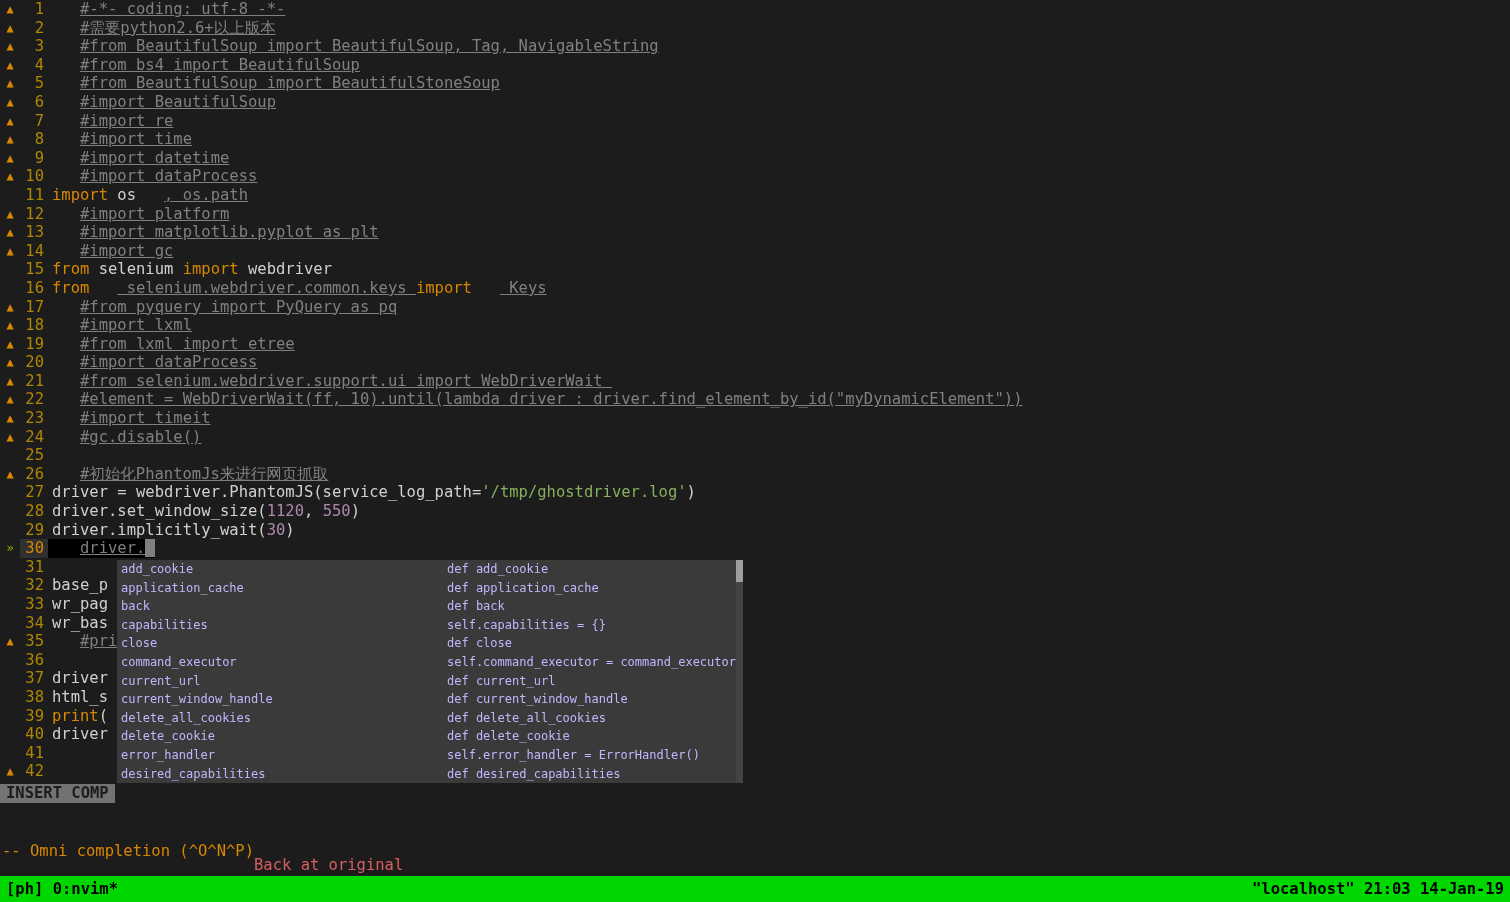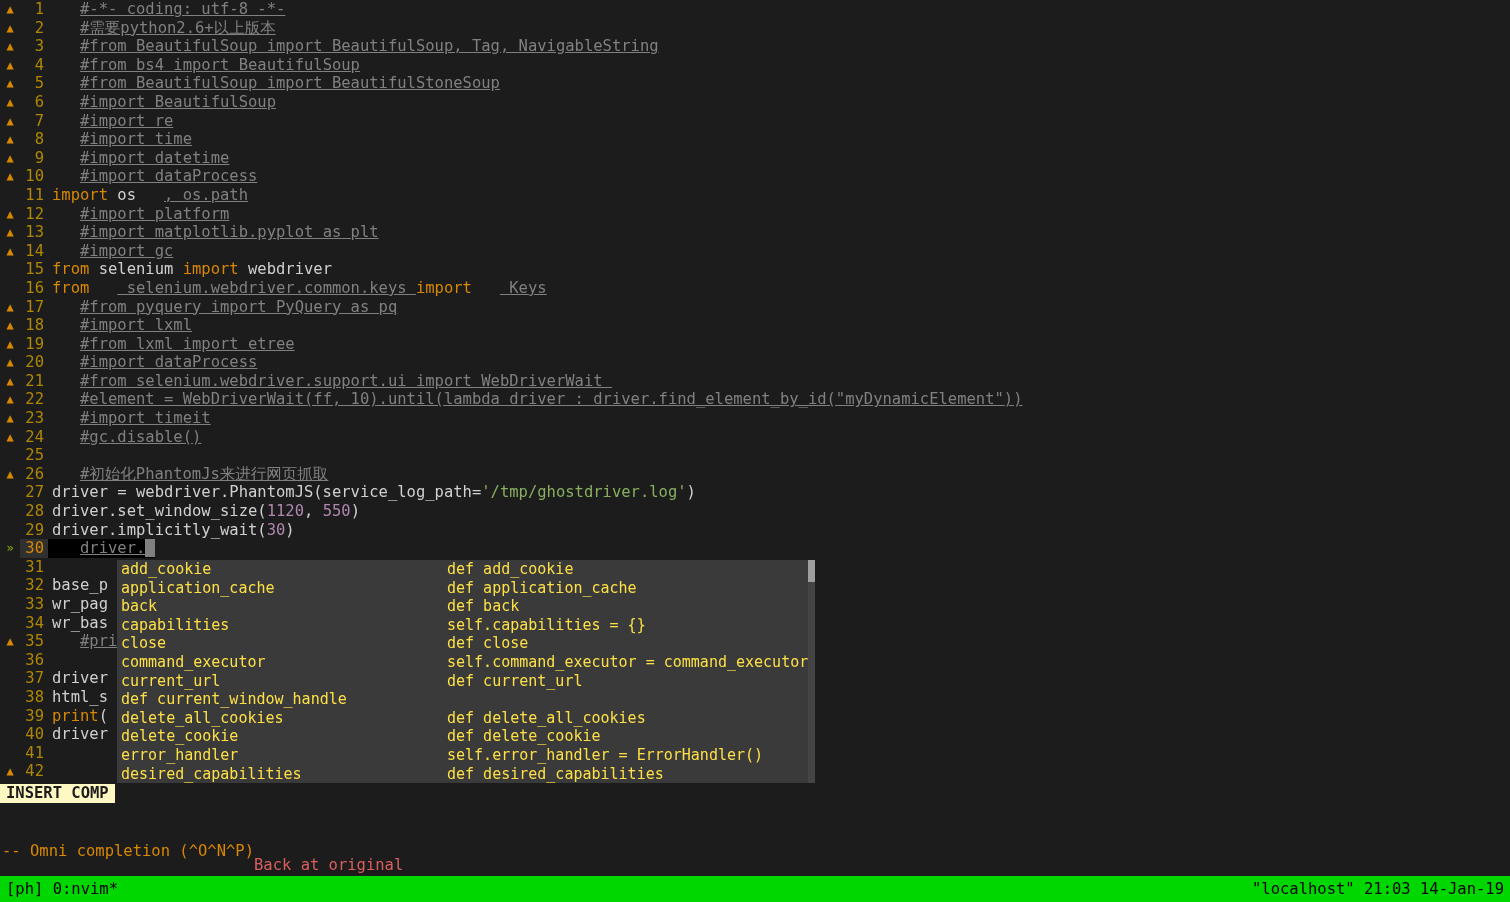--- a/index.html
+++ b/index.html
@@ -45,33 +45,33 @@
 .kw { color: #d78700; }
 .str { color: #87af5f; }
 .num { color: #af87af; }
 .ident { color: #d0d0d0; }
 .cursor { background:#808080; }
 .popup {
   position: absolute;
   left: 117px;
   top: 560px;
   background:#3a3a3a;
-  color:#fde047;
+  color:#c4b5fd;
   font-family: inherit;
-  font-size: 15px;
+  font-size: 12px;
 }
 .popup-row { display:flex; height:18.6px; }
 .popup-left { width: 326px; padding-left:4px; white-space:pre; }
 .popup-right { padding-left:4px; white-space:pre; }
 .popup-scrollbar{position:absolute;right:-7px;top:0;width:7px;height:100%;background:#444;}
 .popup-thumb{position:absolute;right:-7px;top:0;width:7px;height:22px;background:#9e9e9e;}
-.mode-bar { position:absolute; top:784px; left:0; height:19px; background:#fef9c3; color:#1c1c1c; padding:0 6px; font-weight:bold; display:flex; align-items:center;}
+.mode-bar { position:absolute; top:784px; left:0; height:19px; background:#737373; color:#1c1c1c; padding:0 6px; font-weight:bold; display:flex; align-items:center;}
 .msg-bar { position:absolute; top:842px; left:0; right:0; height:19px; color:#d78700; display:flex; align-items:center; padding-left:2px;}
 .msg-bar .back { color:#d75f5f;margin-top:28px; }
-.status-bar { position:absolute; bottom:0; left:0; right:0; height:19px; background:#00d700; color:#000; display:flex; align-items:center; padding:13px 6px; font-weight:normal;}
+.status-bar { position:absolute; bottom:0; left:0; right:0; height:19px; background:#00d700; color:#000; display:flex; align-items:center; padding:13px 6px; font-weight:bold;}
 .status-right{margin-left:auto;}
 .tri{color:#d78700;}
 .arrow{color:#87af00;}
 </style>
 </head>
 <body>
 
 <div class="editor" id="editor">
     <div class="line"><span class="gutter"><span class="tri">▲</span></span><span class="linenum">1</span><span class="code"><span class="comment">#-*- coding: utf-8 -*-</span></span></div>
     <div class="line"><span class="gutter"><span class="tri">▲</span></span><span class="linenum">2</span><span class="code"><span class="comment">#需要python2.6+以上版本</span></span></div>
@@ -142,20 +142,21 @@
     </div>
     <div class="popup-row">
       <span class="popup-left">command_executor</span>
       <span class="popup-right">self.command_executor = command_executor</span>
     </div>
     <div class="popup-row">
       <span class="popup-left">current_url</span>
       <span class="popup-right">def current_url</span>
     </div>
     <div class="popup-row">
+      <span class="popup-left">current_window_handle</span>
       <span class="popup-right">def current_window_handle</span>
     </div>
     <div class="popup-row">
       <span class="popup-left">delete_all_cookies</span>
       <span class="popup-right">def delete_all_cookies</span>
     </div>
     <div class="popup-row">
       <span class="popup-left">delete_cookie</span>
       <span class="popup-right">def delete_cookie</span>
     </div>

